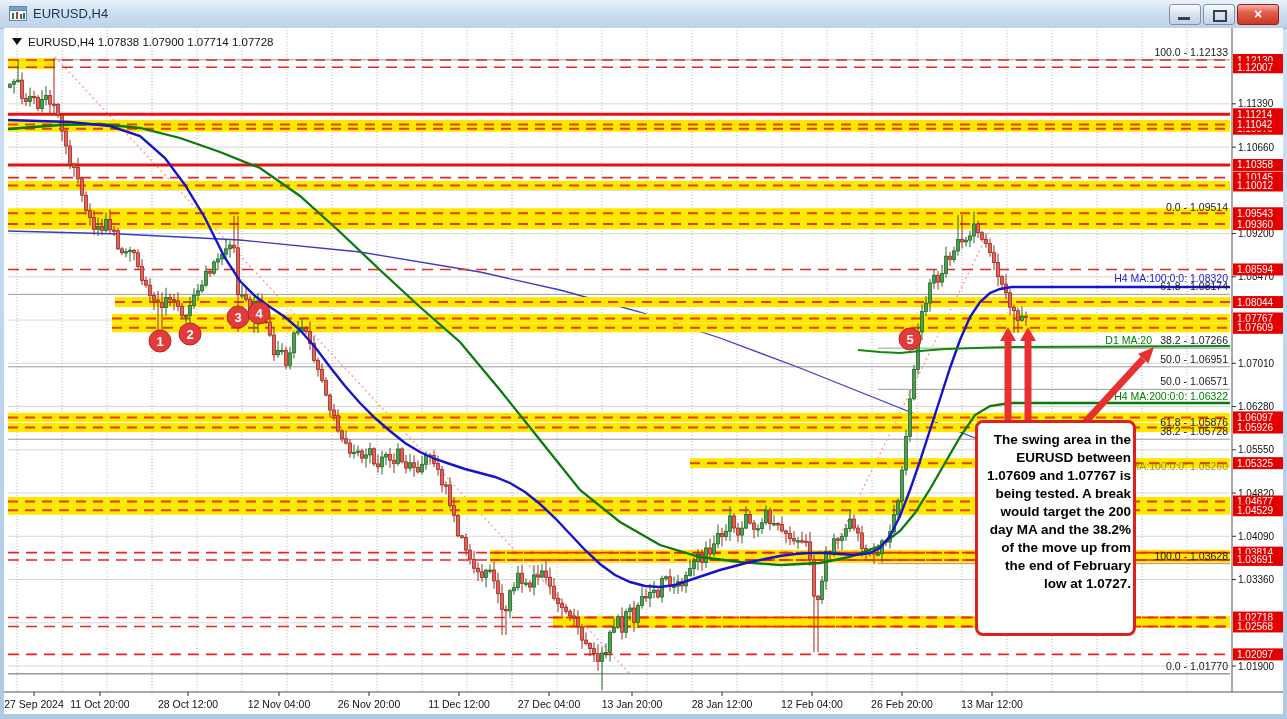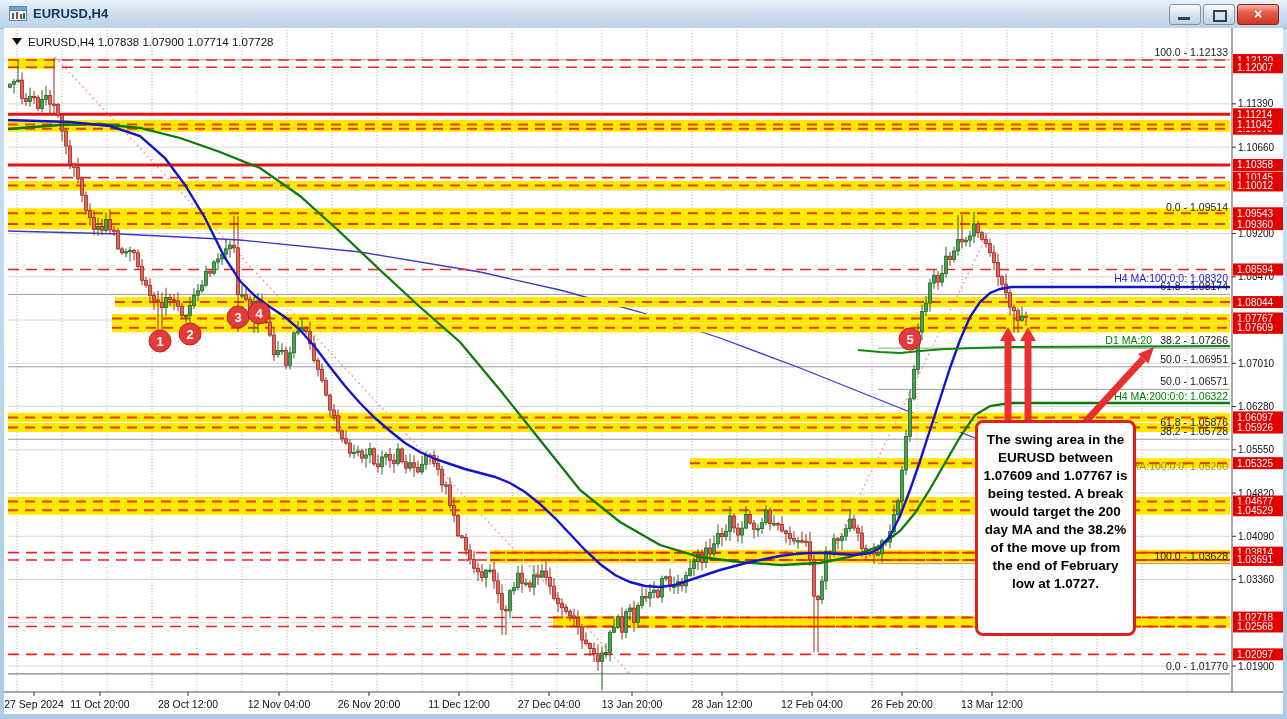--- a/index.html
+++ b/index.html
@@ -1,34 +1,34 @@
 <!DOCTYPE html>
 <html><head>
 <meta charset="utf-8">
 <style>
   html,body{margin:0;padding:0;}
   body{width:1287px;height:719px;position:relative;font-family:"Liberation Sans",sans-serif;background:#8aa8c4;overflow:hidden;}
   .win{position:absolute;inset:0;background:linear-gradient(#cfe3f4,#adc9e4);}
   .titlebar{position:absolute;left:0;top:0;width:1287px;height:28px;
     background:linear-gradient(#eaf3fb,#cfe0ef 45%,#bcd3e8);border-bottom:1px solid #9ab6d0;}
   .title-icon{position:absolute;left:9px;top:6px;width:18px;height:15px;}
-  .title-text{position:absolute;left:33px;top:6px;font-size:13px;color:#15355a;font-weight:bold;}
+  .title-text{position:absolute;left:33px;top:6px;font-size:13px;color:#15355a;}
   .winbtns{position:absolute;right:8px;top:4px;display:flex;gap:2px;}
   .wbtn{width:30px;height:19px;border:1px solid #7f93a8;border-radius:3px;
     background:linear-gradient(#fdfdfd,#dae5f0 45%,#c2d2e3);position:relative;cursor:pointer;}
   .wbtn.close{width:40px;border-color:#8e2315;background:linear-gradient(#f6b4a7,#e35e4a 40%,#c93a25);}
   .glyph-min{position:absolute;left:8px;bottom:4px;width:12px;height:3px;background:#32414f;}
   .glyph-res{position:absolute;left:9px;top:5px;width:10px;height:8px;border:2px solid #32414f;background:transparent;}
   .glyph-close{position:absolute;left:0;top:0;width:100%;height:100%;color:#fff;font-weight:bold;
     font-size:14px;line-height:18px;text-align:center;}
   .content-svg{position:absolute;left:0;top:0;}
   svg{font-family:"Liberation Sans",sans-serif;}
   .note{position:absolute;left:975px;top:420px;width:161px;height:216px;box-sizing:border-box;
     background:#fff;border:3px solid #e02020;border-radius:8px;padding:8px 2px;
-    font-weight:bold;font-size:13.5px;line-height:1.33;text-align:center;color:#000;z-index:6;}
+    font-weight:bold;font-size:13.5px;line-height:1.33;text-align:right;color:#000;z-index:6;}
   .hot{position:absolute;z-index:4;}
 </style>
 </head>
 <body>
 
 <div class="win">
   <div class="titlebar">
     <svg class="title-icon" width="18" height="15">
       <rect x="0.5" y="0.5" width="17" height="14" fill="#fdfdfd" stroke="#6e86a0"></rect>
       <rect x="0.5" y="0.5" width="17" height="4" fill="#6ba3d6" stroke="#6e86a0"></rect>

